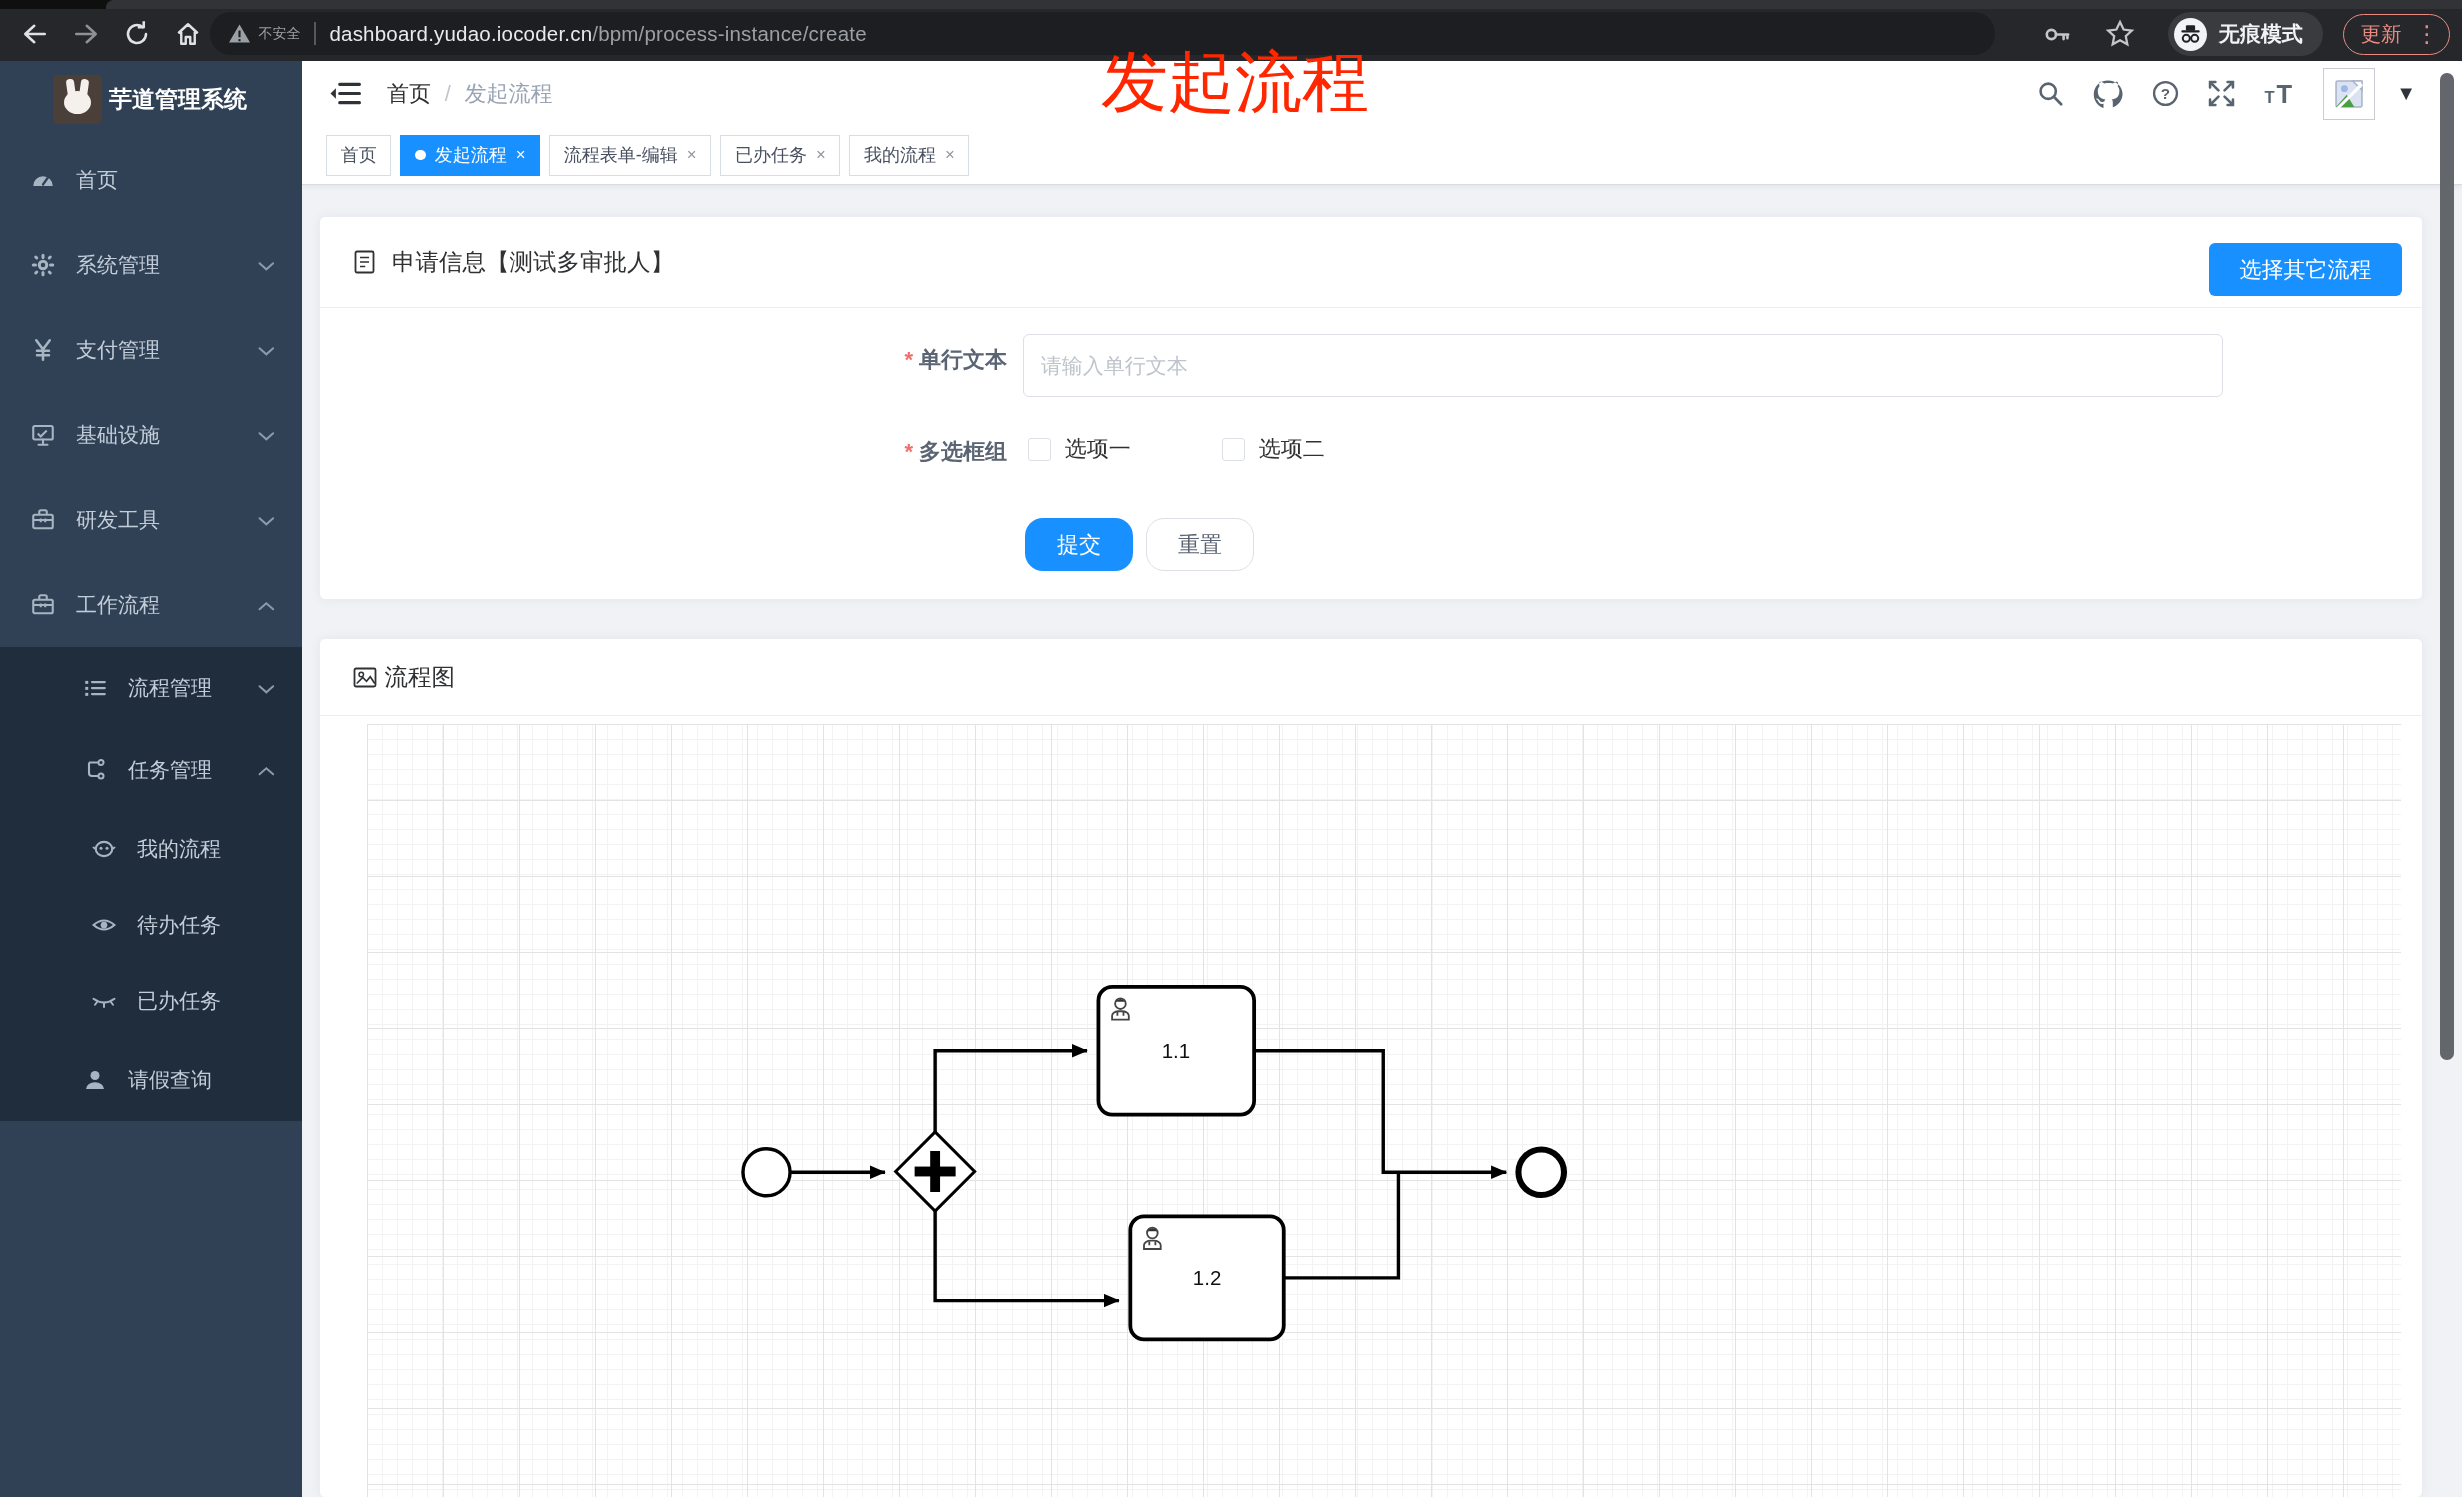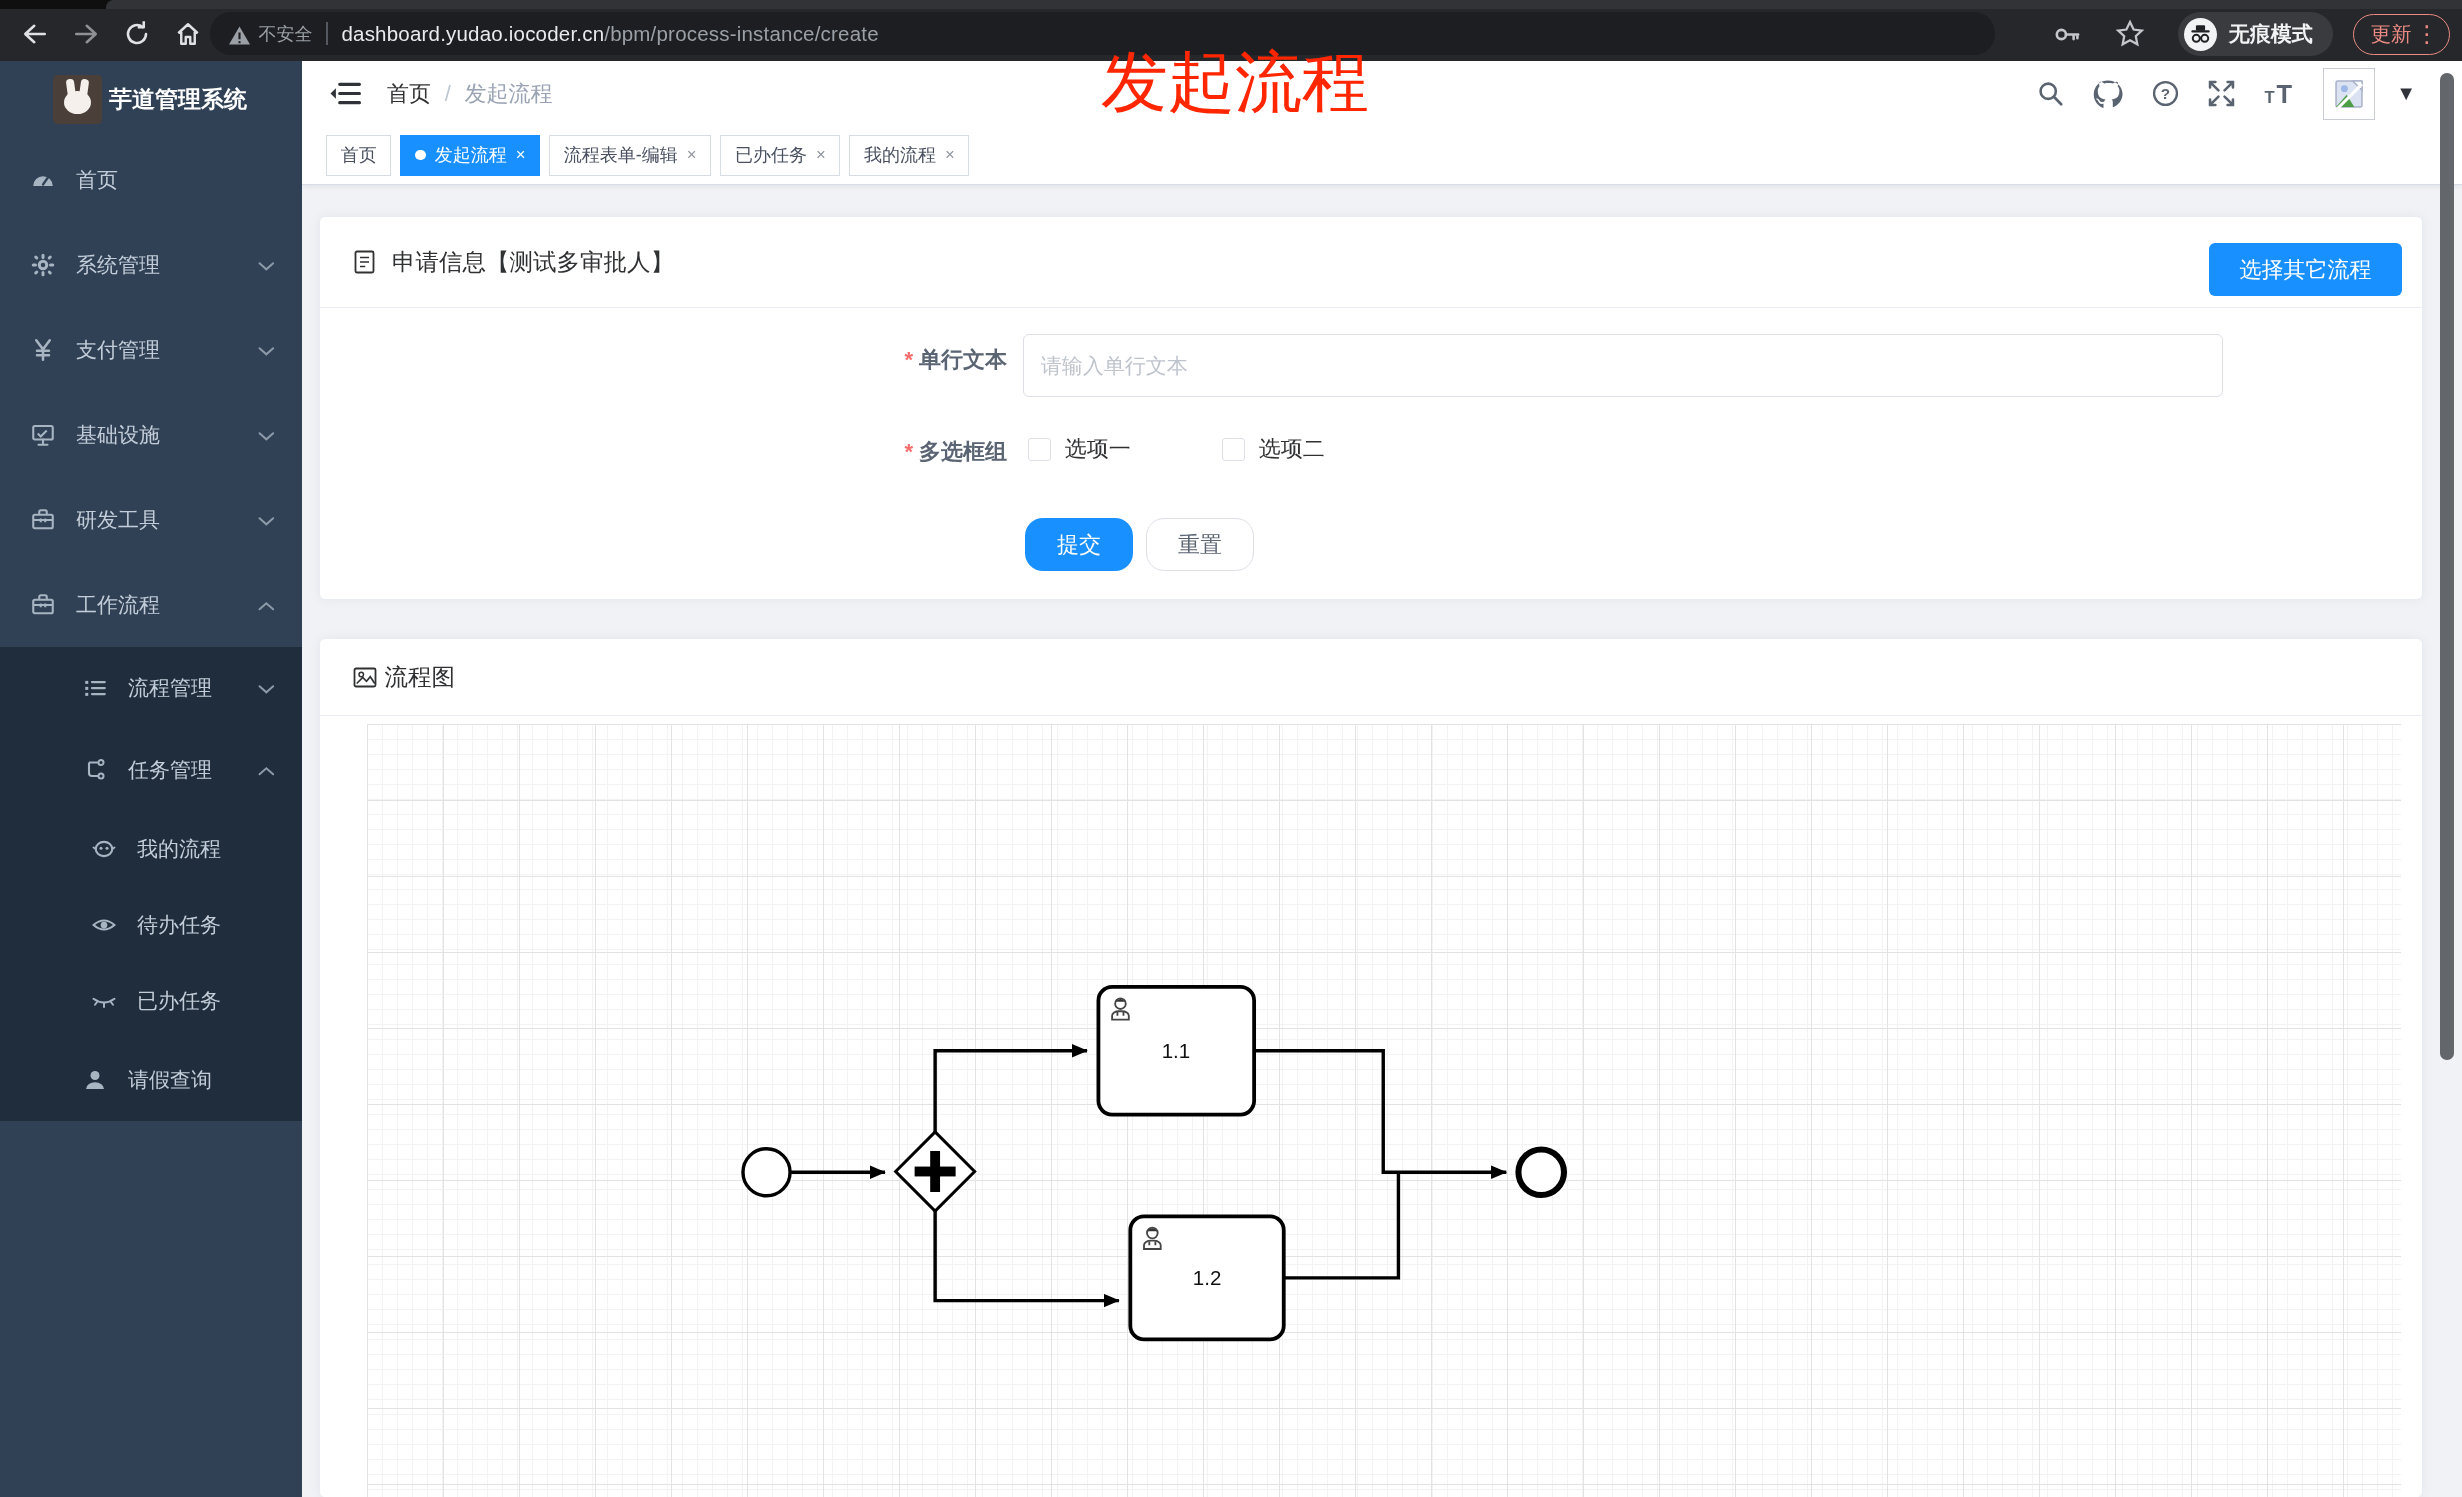--- a/index.html
+++ b/index.html
@@ -6,30 +6,30 @@
   #screen{position:relative;width:2462px;height:1498px;background:#f0f2f5;overflow:hidden;
           font-family:"Liberation Sans","DejaVu Sans",sans-serif;-webkit-font-smoothing:antialiased;}
   
   .chrome{position:absolute;left:0;top:0;width:2462px;height:61px;background:#26272b;z-index:50;}
   .tabstrip{position:absolute;left:0;top:0;width:2462px;height:9px;background:#0f0f10;}
   .btab{position:absolute;left:106px;top:0;height:9px;right:0;background:#323337;border-top-left-radius:7.6px;}
   .navbtns{position:absolute;top:7.6px;left:0;height:53px;display:flex;align-items:center;gap:21px;padding-left:20px;}
   .navbtns svg{display:block;}
   .urlpill{position:absolute;left:210px;top:12px;height:43px;width:1785px;background:#1d1e21;border-radius:21px;
            display:flex;align-items:center;padding-left:18px;box-sizing:border-box;}
-  .sec{color:#9aa0a6;font-size:18px;display:flex;align-items:flex-end;gap:7.6px;}
+  .sec{color:#9aa0a6;font-size:14px;display:flex;align-items:center;gap:7.6px;}
   .pilldiv{width:1.5px;height:23px;background:#55585e;margin:0 13.7px;}
   .urltxt{font-size:20.5px;color:#e8eaed;letter-spacing:0.2px;}
   .urltxt .path{color:#9aa0a6;}
   .chrome-right{position:absolute;right:0;top:7.6px;height:53px;display:flex;align-items:center;}
   .keyicon,.staricon{margin-right:33px;}
   .incog{height:44px;background:#3a3b3f;border-radius:22px;display:flex;align-items:center;padding:0 20px 0 6px;gap:12px;margin-right:20px;}
   .incog .circ{width:33px;height:33px;border-radius:50%;background:#f1f3f4;display:flex;align-items:center;justify-content:center;}
   .incog .lbl{color:#f1f3f4;font-size:21px;font-weight:600;}
-  .updatepill{height:39px;border:1.5px solid #ec8b83;border-radius:21px;display:flex;align-items:center;padding:0 10.6px 0 16.7px;gap:4px;margin-right:12px;text-align:right;}
+  .updatepill{height:39px;border:1.5px solid #ec8b83;border-radius:21px;display:flex;align-items:center;padding:0 10.6px 0 16.7px;gap:14px;margin-right:12px;text-align:right;}
   .updatepill .u{color:#ec8b83;font-size:20.5px;}
   .updatepill .dots{color:#ec8b83;font-size:23px;line-height:1;}
   
   .sidebar{position:absolute;left:0;top:61px;width:302px;bottom:0;background:#304156;z-index:40;color:#c3cdd9;}
   .logo-row{height:76px;display:flex;align-items:center;padding-left:53px;gap:7px;}
   .logo-img{width:49px;height:49px;border-radius:4.6px;background:#4b3f3a;position:relative;overflow:hidden;flex:0 0 auto;}
   .logo-img .ear{position:absolute;width:7.6px;height:20px;background:#f5f0ec;border-radius:3.8px;top:4.6px;}
   .logo-img .head{position:absolute;width:27px;height:23px;background:#f5f0ec;border-radius:50%;left:10.6px;top:16.7px;}
   .logo-title{color:#fff;font-size:23px;font-weight:600;white-space:nowrap;}
   .menu{display:flex;flex-direction:column;}

